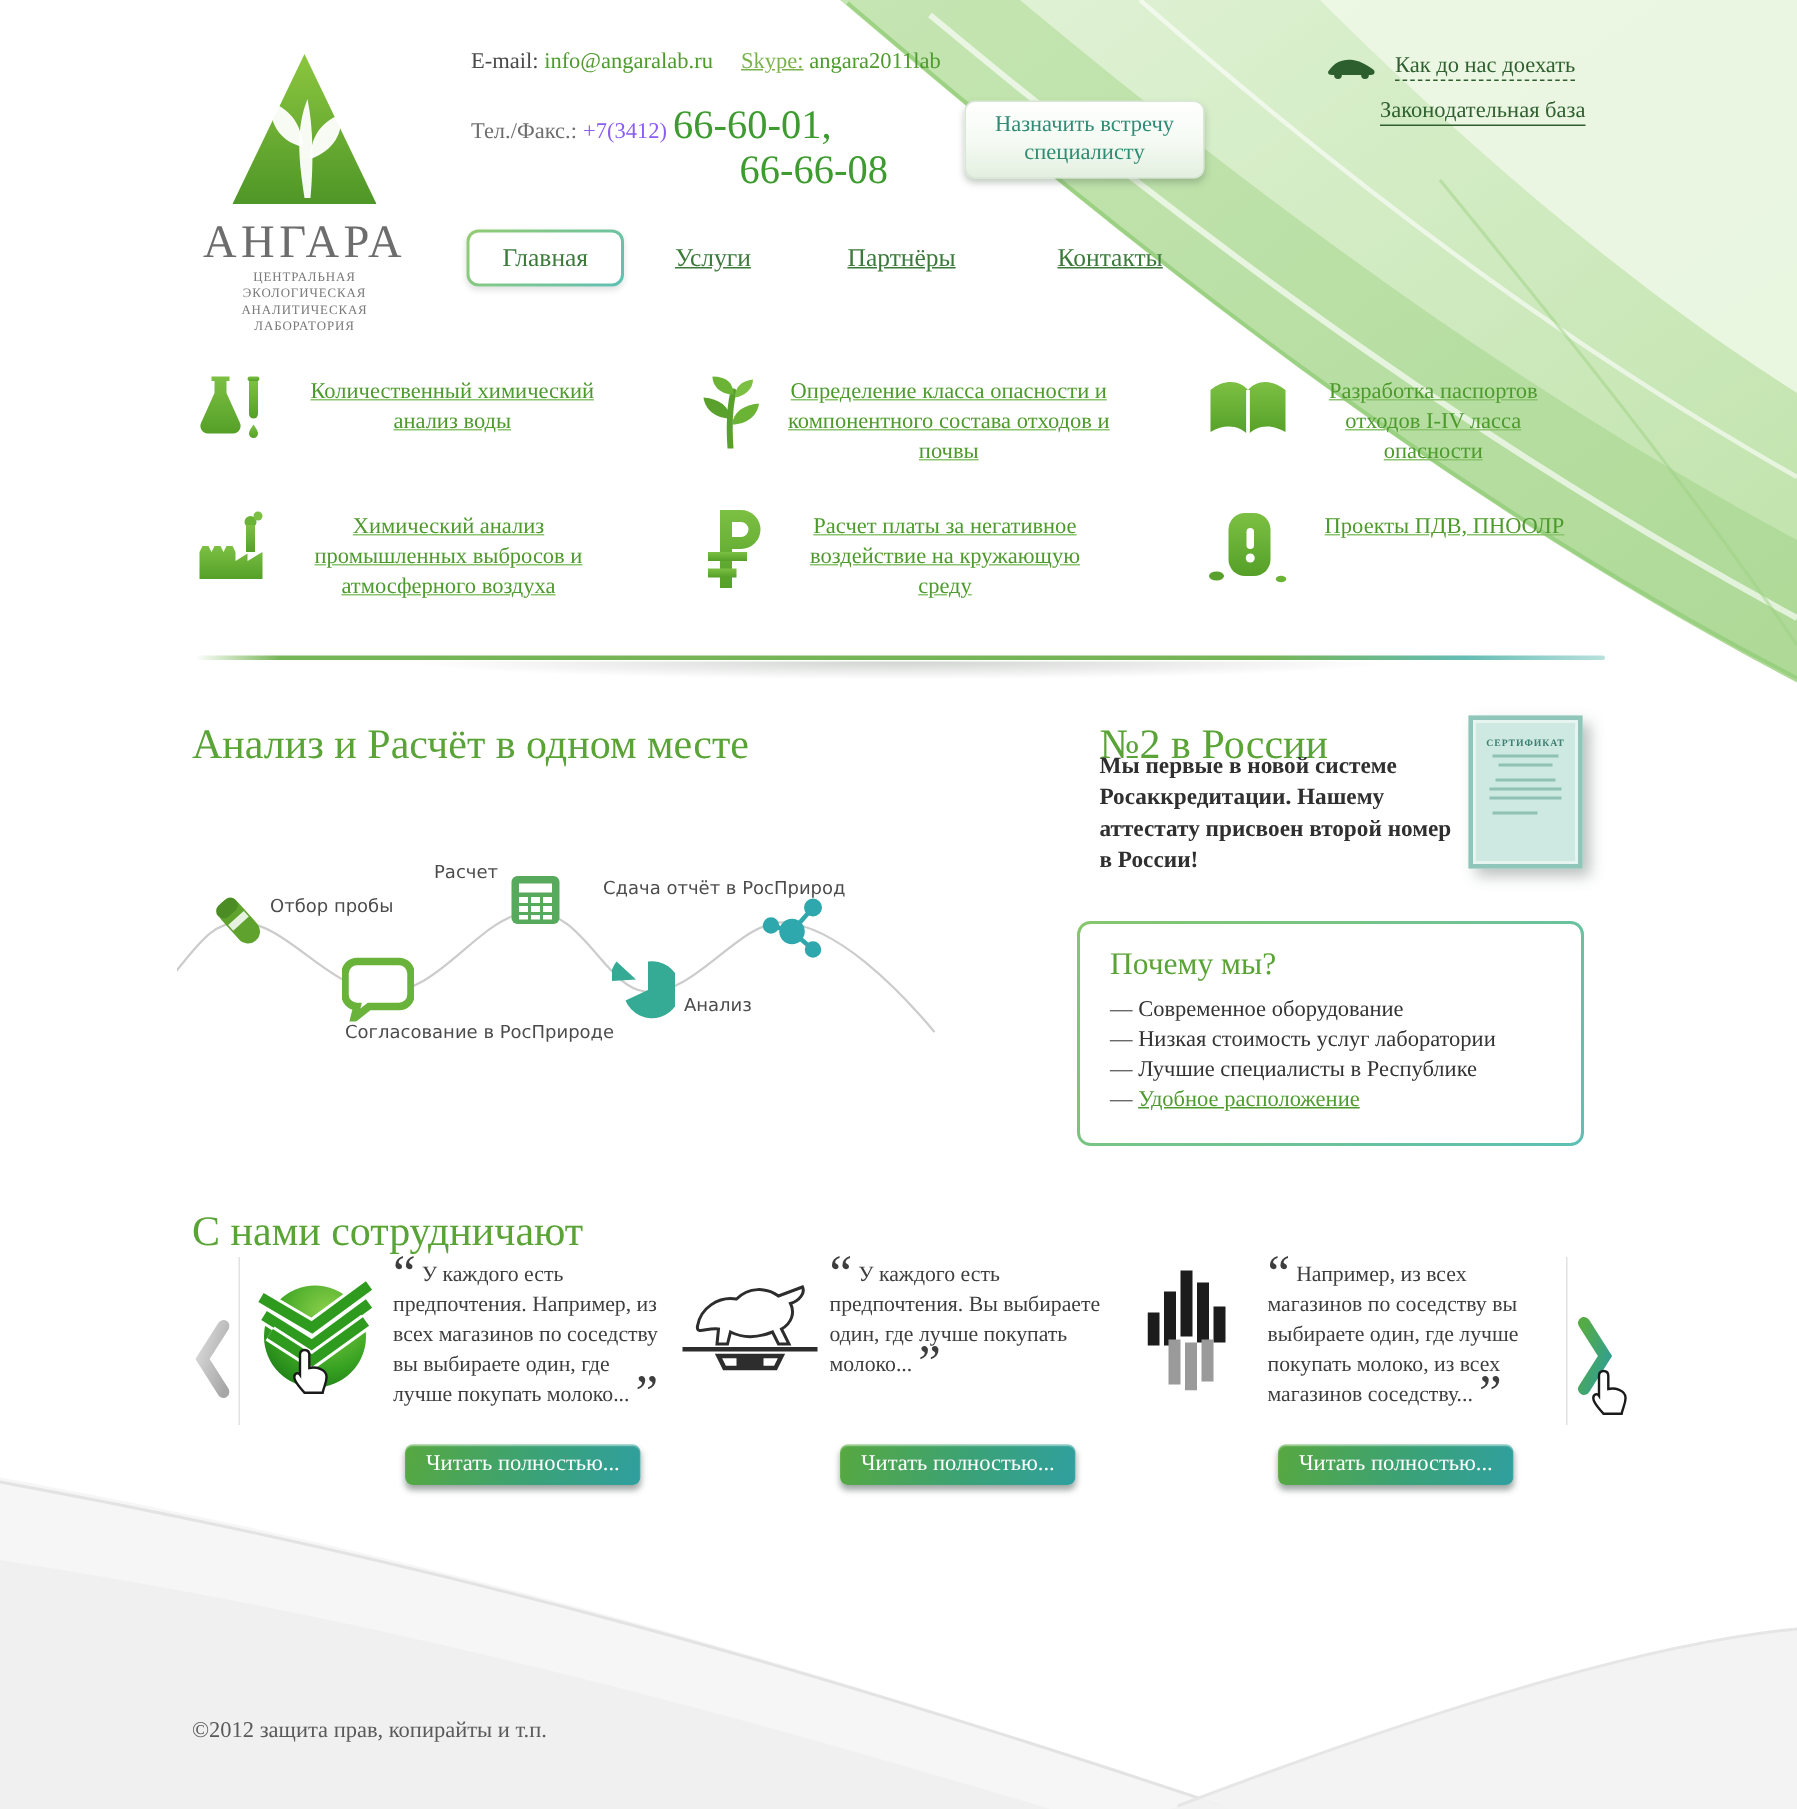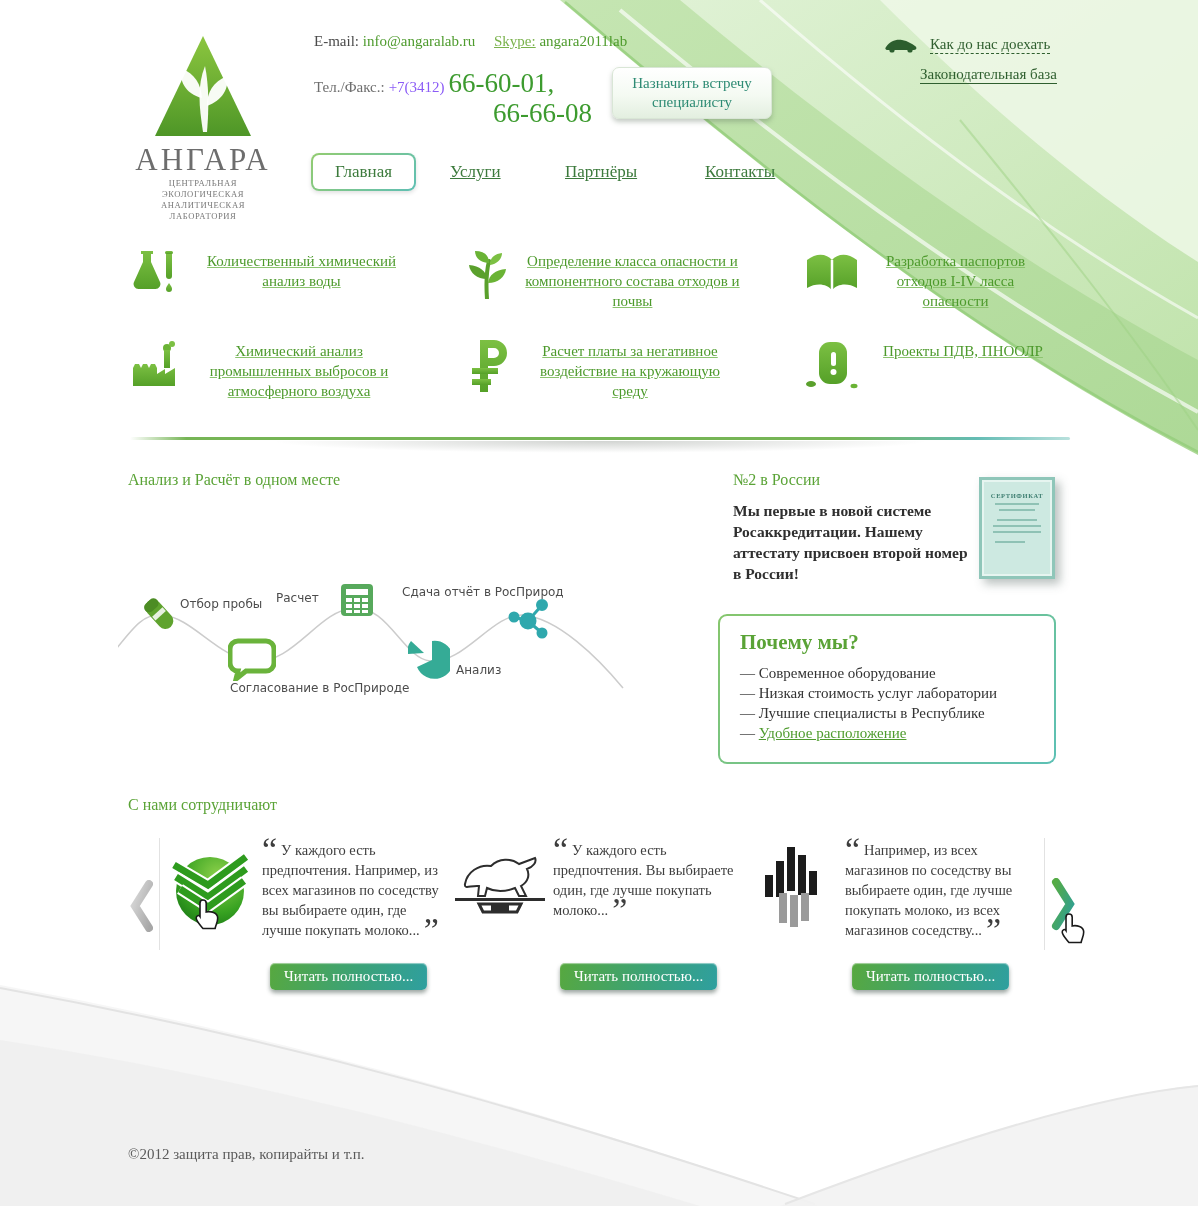--- a/index.html
+++ b/index.html
@@ -14,21 +14,21 @@
   .logo-name{font-size:31px;color:#6d6d6d;letter-spacing:3px;margin-top:2px;}
   .logo-sub{font-size:8.6px;color:#787878;letter-spacing:.6px;line-height:11px;}
   .contact-line{left:314px;top:33px;font-size:15px;color:#4a4a4a;}
   .green-link{color:#4e9b2d;text-decoration:none;}
   .skype-label{color:#7ab24c;text-decoration:underline;}
   .phone-line{left:314px;top:68px;width:278px;}
   .phone-label{font-size:15px;color:#6e6e6e;}
   .phone-prefix{font-size:15px;color:#8b5cf6;}
   .phone-big{font-size:27px;color:#3d9b2f;font-family:Liberation Serif, serif;}
   .phone2{left:314px;top:98px;width:278px;text-align:right;padding-right:10px;}
-  .appt-btn{left:612px;top:67px;width:160px;height:52px;border-radius:7px;
+  .appt-btn{left:643px;top:67px;width:160px;height:52px;border-radius:7px;
      background:linear-gradient(180deg,#ffffff 0%,#f4faf2 55%,#e3efe0 100%);
      border:1px solid #d9e6d6;box-shadow:0 3px 5px rgba(90,110,90,.35);
      display:flex;align-items:center;justify-content:center;text-align:center;
      font-size:15px;color:#2e8b74;line-height:19px;padding:2px 8px;box-sizing:border-box;}
   .car-row{left:884px;top:36px;display:flex;align-items:center;gap:12px;}
   .hdr-link{font-size:15px;color:#2f5f2f;text-decoration:none;}
   .dotted{border-bottom:1px dashed #2f5f2f;}
   .solid-u{border-bottom:1px solid #2f5f2f;}
   .law-link{left:920px;top:66px;}
   
@@ -40,33 +40,33 @@
   
   .svc-link{font-size:15px;color:#4d9a2c;line-height:20px;text-decoration:underline;
             text-decoration-color:#8cc46f;}
   .svc-item{display:block;text-align:center;}
   
   .divider{left:130px;top:437px;width:940px;height:3px;border-radius:2px;
      background:linear-gradient(90deg,rgba(118,181,86,0) 0%,#76b556 6%,#76b556 76%,#64bcb4 90%,rgba(100,188,180,.45) 100%);}
   .divider-shadow{left:150px;top:441px;width:900px;height:17px;
      background:radial-gradient(ellipse 52% 100% at 50% 0,rgba(70,80,70,.25),rgba(0,0,0,0) 70%);}
   
-  .h2{font-size:16px;color:#5aa336;font-weight:normal;}
+  .h2{font-size:28px;color:#5aa336;font-weight:normal;}
   
   .n2-text{left:733px;top:500px;width:246px;font-size:15.5px;color:#2f2f2f;line-height:21px;font-weight:bold;}
   .cert{left:979px;top:477px;width:76px;height:102px;background:#cde9e1;
      border:3px solid #8fc6b9;box-shadow:5px 5px 9px rgba(60,80,75,.35), inset 0 0 0 2px #e6f5f0;
      box-sizing:border-box;text-align:center;}
   .cert-title{font-size:6.5px;color:#3f7f72;letter-spacing:.6px;margin-top:12px;font-weight:bold;}
   .cert-line{height:2px;background:#8fc2b5;margin:4px 8px 0 8px;}
   
   .why-outer{left:718px;top:614px;width:338px;height:150px;padding:2px;border-radius:9px;
      background:linear-gradient(135deg,#86c66c,#5cc0b5);box-sizing:border-box;}
   .why-inner{background:#ffffff;border-radius:7px;height:100%;box-sizing:border-box;padding:12px 20px;}
-  .why-title{font-size:21px;color:#5aa336;margin:2px 0 8px 0;font-weight:bold;}
+  .why-title{font-size:21px;color:#5aa336;margin:2px 0 8px 0;}
   .why-item{font-size:15px;color:#333333;line-height:20px;}
   .why-item .dash::before{content:"\2014\00a0";color:#444;}
   .why-link{color:#4e9b2d;text-decoration:underline;}
   
   .flow{left:118px;top:553px;width:520px;height:175px;}
   .flow-label{position:absolute;font-family:"DejaVu Sans",sans-serif;font-size:12px;color:#4c4c4c;white-space:nowrap;}
   
   .quote-text{font-size:14.5px;color:#3e3e3e;line-height:20px;}
   .bigq{font-family:"Liberation Serif",serif;font-size:34px;color:#3e3e3e;line-height:10px;vertical-align:-6px;}
   .vline{width:1px;background:#e2e2e2;}
@@ -235,21 +235,21 @@
         <rect x="15" y="18" width="14" height="5" fill="#ffffff" opacity="0.85"></rect>
       </g>
     </svg>
     <div class="flow-label" style="left:62px;top:44px;">Отбор пробы</div>
 
     <svg class="abs" style="left:110px;top:84px;" width="48" height="44" viewBox="0 0 48 44">
       <path d="M10,4 h28 a8,8 0 0 1 8,8 v14 a8,8 0 0 1 -8,8 h-20 l-10,8 l2,-8 a8,8 0 0 1 -8,-8 v-14 a8,8 0 0 1 8,-8 z" fill="#ffffff" stroke="#6ab33b" stroke-width="5"></path>
     </svg>
     <div class="flow-label" style="left:112px;top:128px;">Согласование в РосПрироде</div>
 
-    <div class="flow-label" style="left:158px;top:38px;width:56px;text-align:left;">Расчет</div>
+    <div class="flow-label" style="left:158px;top:21px;width:56px;text-align:right;">Расчет</div>
     <svg class="abs" style="left:222px;top:30px;" width="34" height="34" viewBox="0 0 34 34">
       <rect x="1" y="1" width="32" height="32" rx="4" fill="#57a95c"></rect>
       <rect x="6" y="6" width="22" height="6" fill="#ffffff"></rect>
       <g fill="#ffffff">
         <rect x="6" y="15" width="6" height="4"></rect>
           <rect x="14" y="15" width="6" height="4"></rect>
           <rect x="22" y="15" width="6" height="4"></rect>
         <rect x="6" y="21" width="6" height="4"></rect>
           <rect x="14" y="21" width="6" height="4"></rect>
           <rect x="22" y="21" width="6" height="4"></rect>

